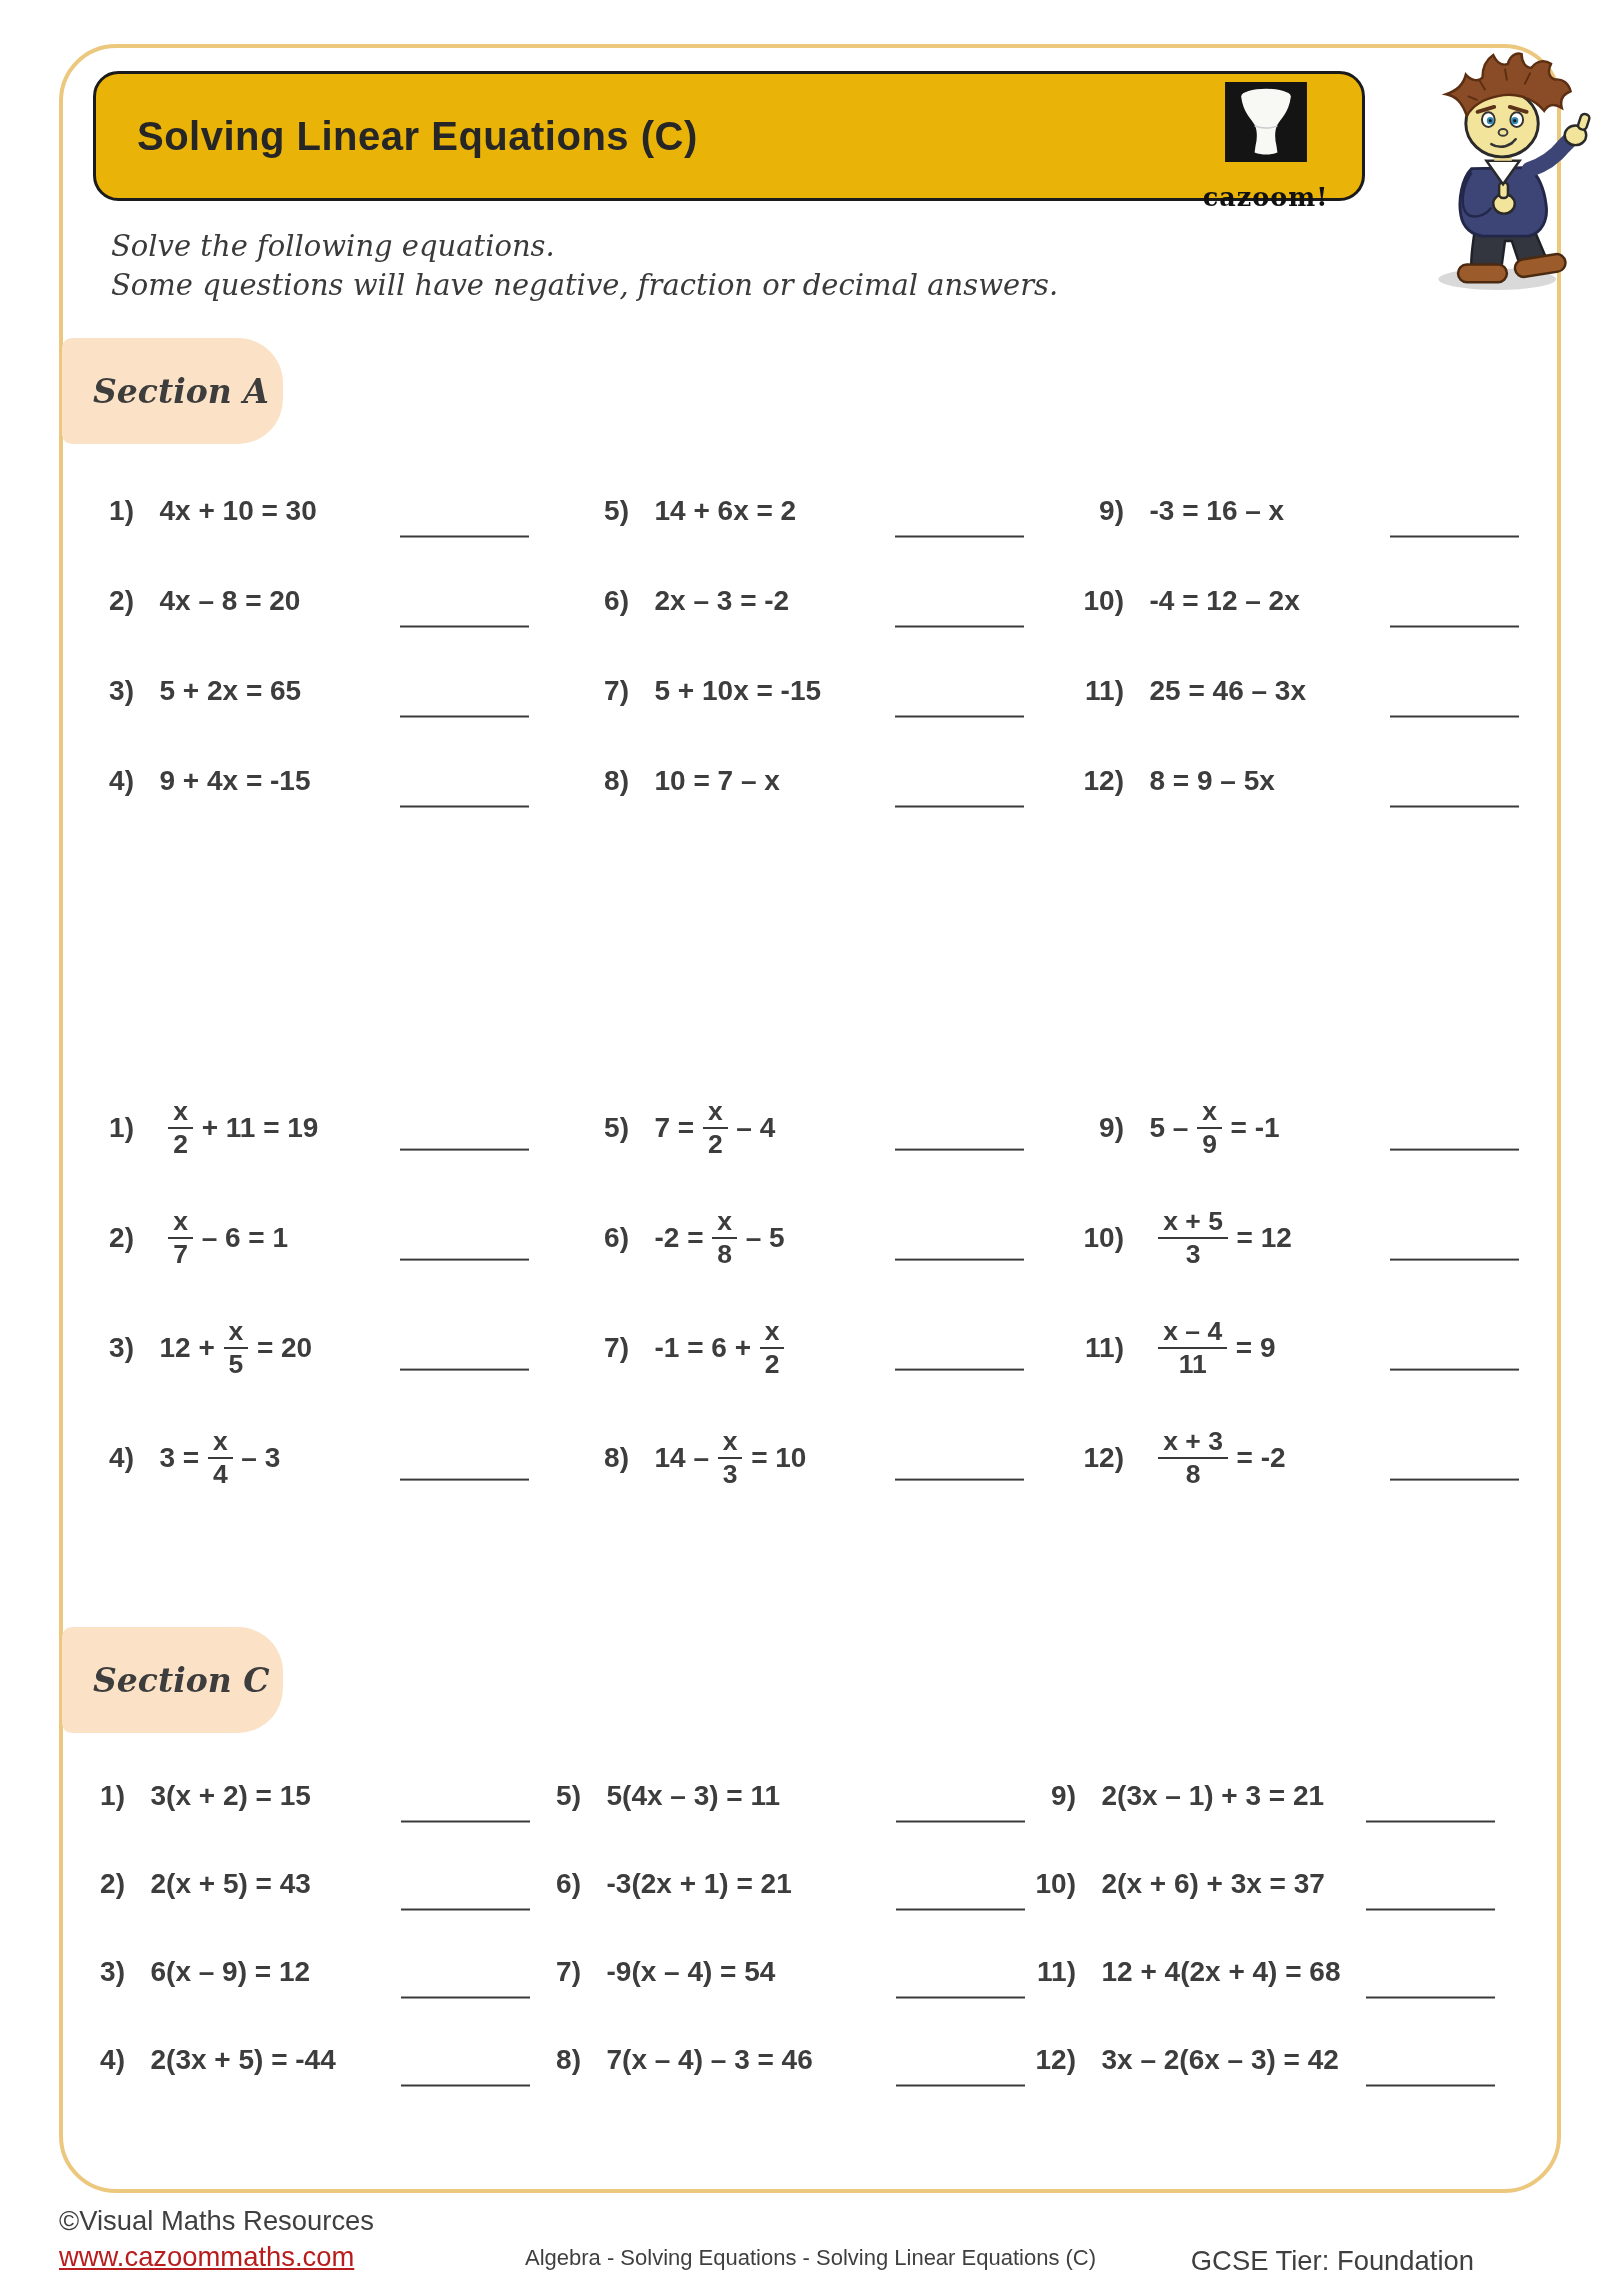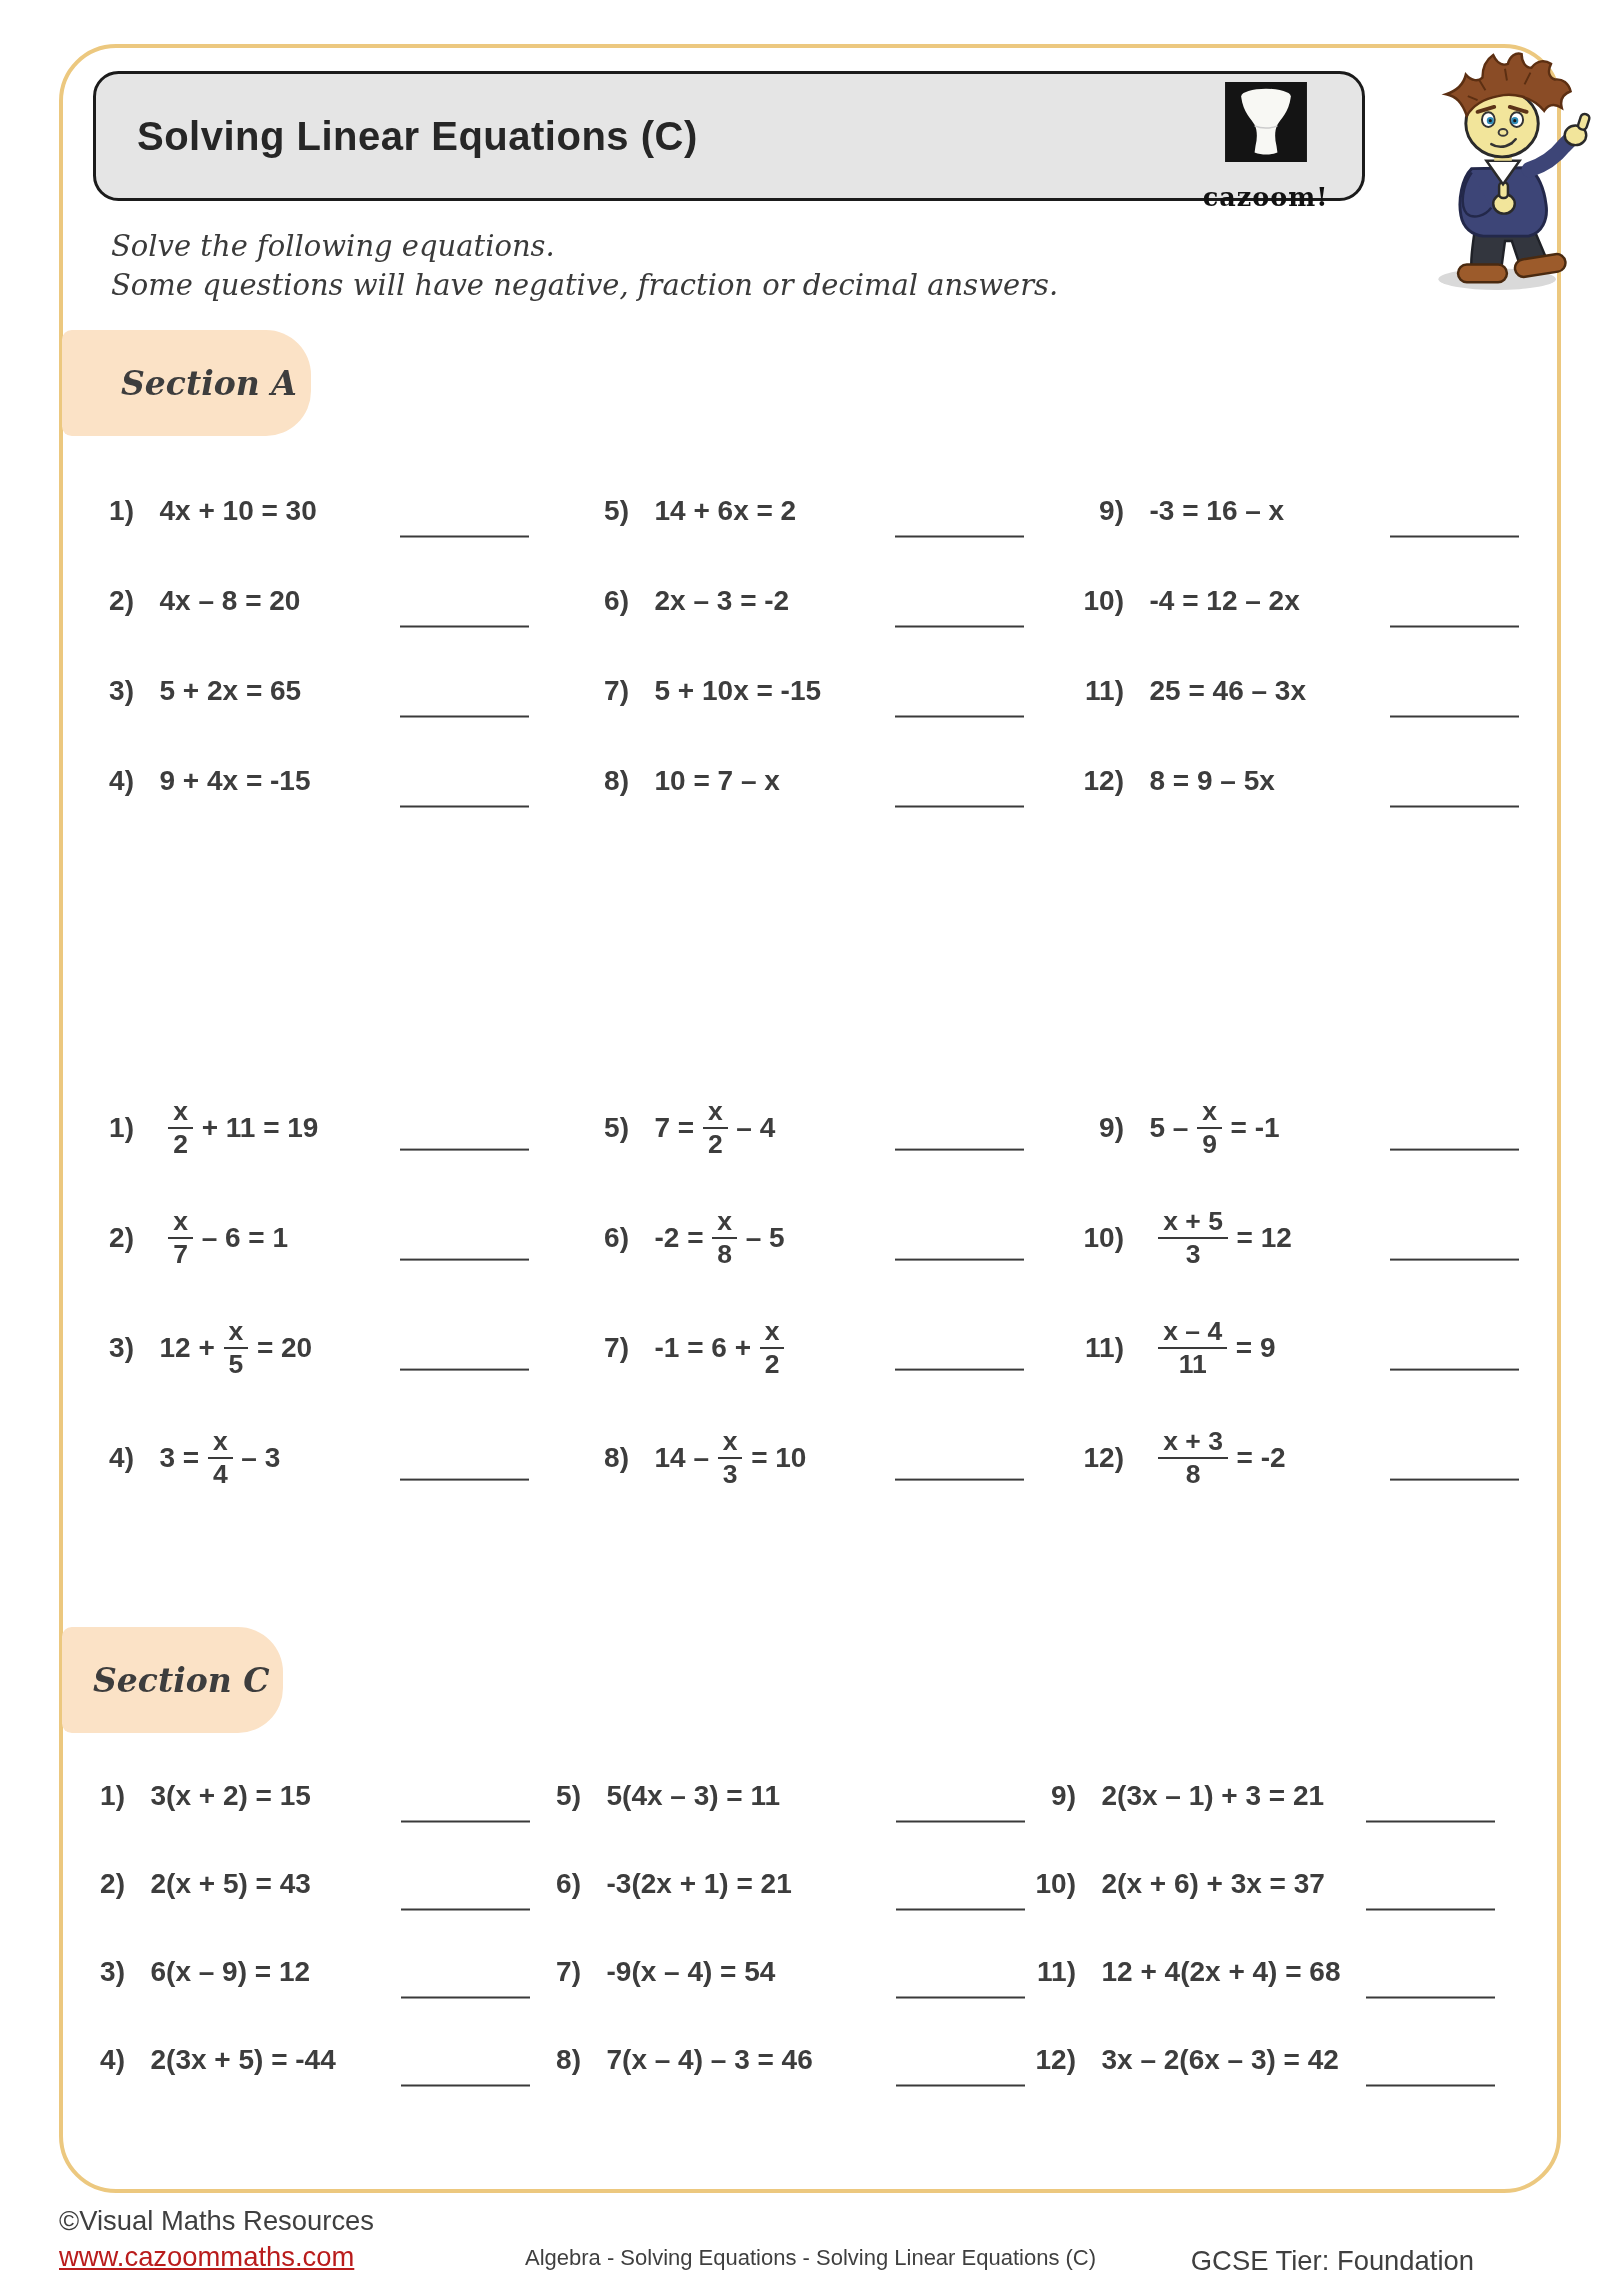--- a/index.html
+++ b/index.html
@@ -1,31 +1,31 @@
 <!DOCTYPE html>
 <html><head>
 <meta charset="utf-8">
 <style>
   html,body{margin:0;padding:0;background:#ffffff;}
   .page{position:relative;width:1621px;height:2293px;background:#ffffff;overflow:hidden;
         font-family:"Liberation Sans",sans-serif;color:#3d3d3d;}
   .page-border{position:absolute;left:59px;top:44px;width:1502px;height:2149px;
         border:4.9px solid #ECC87F;border-radius:57px;box-sizing:border-box;}
-  .title-box{position:absolute;left:93px;top:71px;width:1272px;height:130px;background:#e5e5e5;
+  .title-box{position:absolute;left:93px;top:71px;width:1272px;height:130px;background:#eab308;
         border:3.9px solid #1b1b1b;border-radius:25.5px;box-sizing:border-box;display:flex;align-items:center;}
   .title-text{margin-left:41px;font-size:40px;font-weight:bold;color:#262626;letter-spacing:0.5px;}
   .logo{position:absolute;right:33px;top:7.8px;width:127px;text-align:center;}
   .logo-text{font-family:"DejaVu Serif",serif;font-weight:bold;font-size:25.5px;color:#111;letter-spacing:1px;margin-top:16px;}
   .instructions{position:absolute;left:111px;top:227px;font-family:"DejaVu Serif",serif;font-style:italic;
         font-size:29px;color:#3a3a3a;line-height:39px;}
   .section-label{position:absolute;left:62px;width:221px;height:106px;background:#FBE2C6;
         border-radius:9.8px 45px 45px 9.8px;display:flex;align-items:center;}
   .section-label span{font-family:"DejaVu Serif",serif;font-style:italic;font-weight:bold;
         font-size:33px;color:#3d3d3d;padding-left:31px;}
-  #label-a{top:330px;padding-left:28px;} #label-b{top:944px;} #label-c{top:1627px;}
+  #label-a{top:338px;} #label-b{top:944px;} #label-c{top:1627px;}
   .section-grid{position:absolute;display:grid;}
   #grid-a{left:83px;top:466px;grid-template-columns:repeat(3,446px);column-gap:49px;grid-auto-rows:90px;}
   #grid-b{left:83px;top:1073px;grid-template-columns:repeat(3,446px);column-gap:49px;grid-auto-rows:110px;}
   #grid-c{left:74px;top:1752px;grid-template-columns:456px 495px 470px;column-gap:0;grid-auto-rows:88px;}
   .q-row{display:flex;align-items:center;}
   .q-num{flex:0 0 51px;text-align:right;font-size:28px;font-weight:bold;margin-right:25.5px;white-space:pre;}
   .q-eq{display:inline-flex;align-items:center;font-size:28px;font-weight:bold;white-space:pre;}
   .frac{display:inline-flex;flex-direction:column;align-items:center;margin:0 8.8px;font-size:26.5px;line-height:1.08;}
   .frac .fnum{padding:0 4.9px 1px 4.9px;border-bottom:2.9px solid #3a3a3a;white-space:pre;}
   .frac .fden{padding:1px 4.9px 0 4.9px;white-space:pre;}

